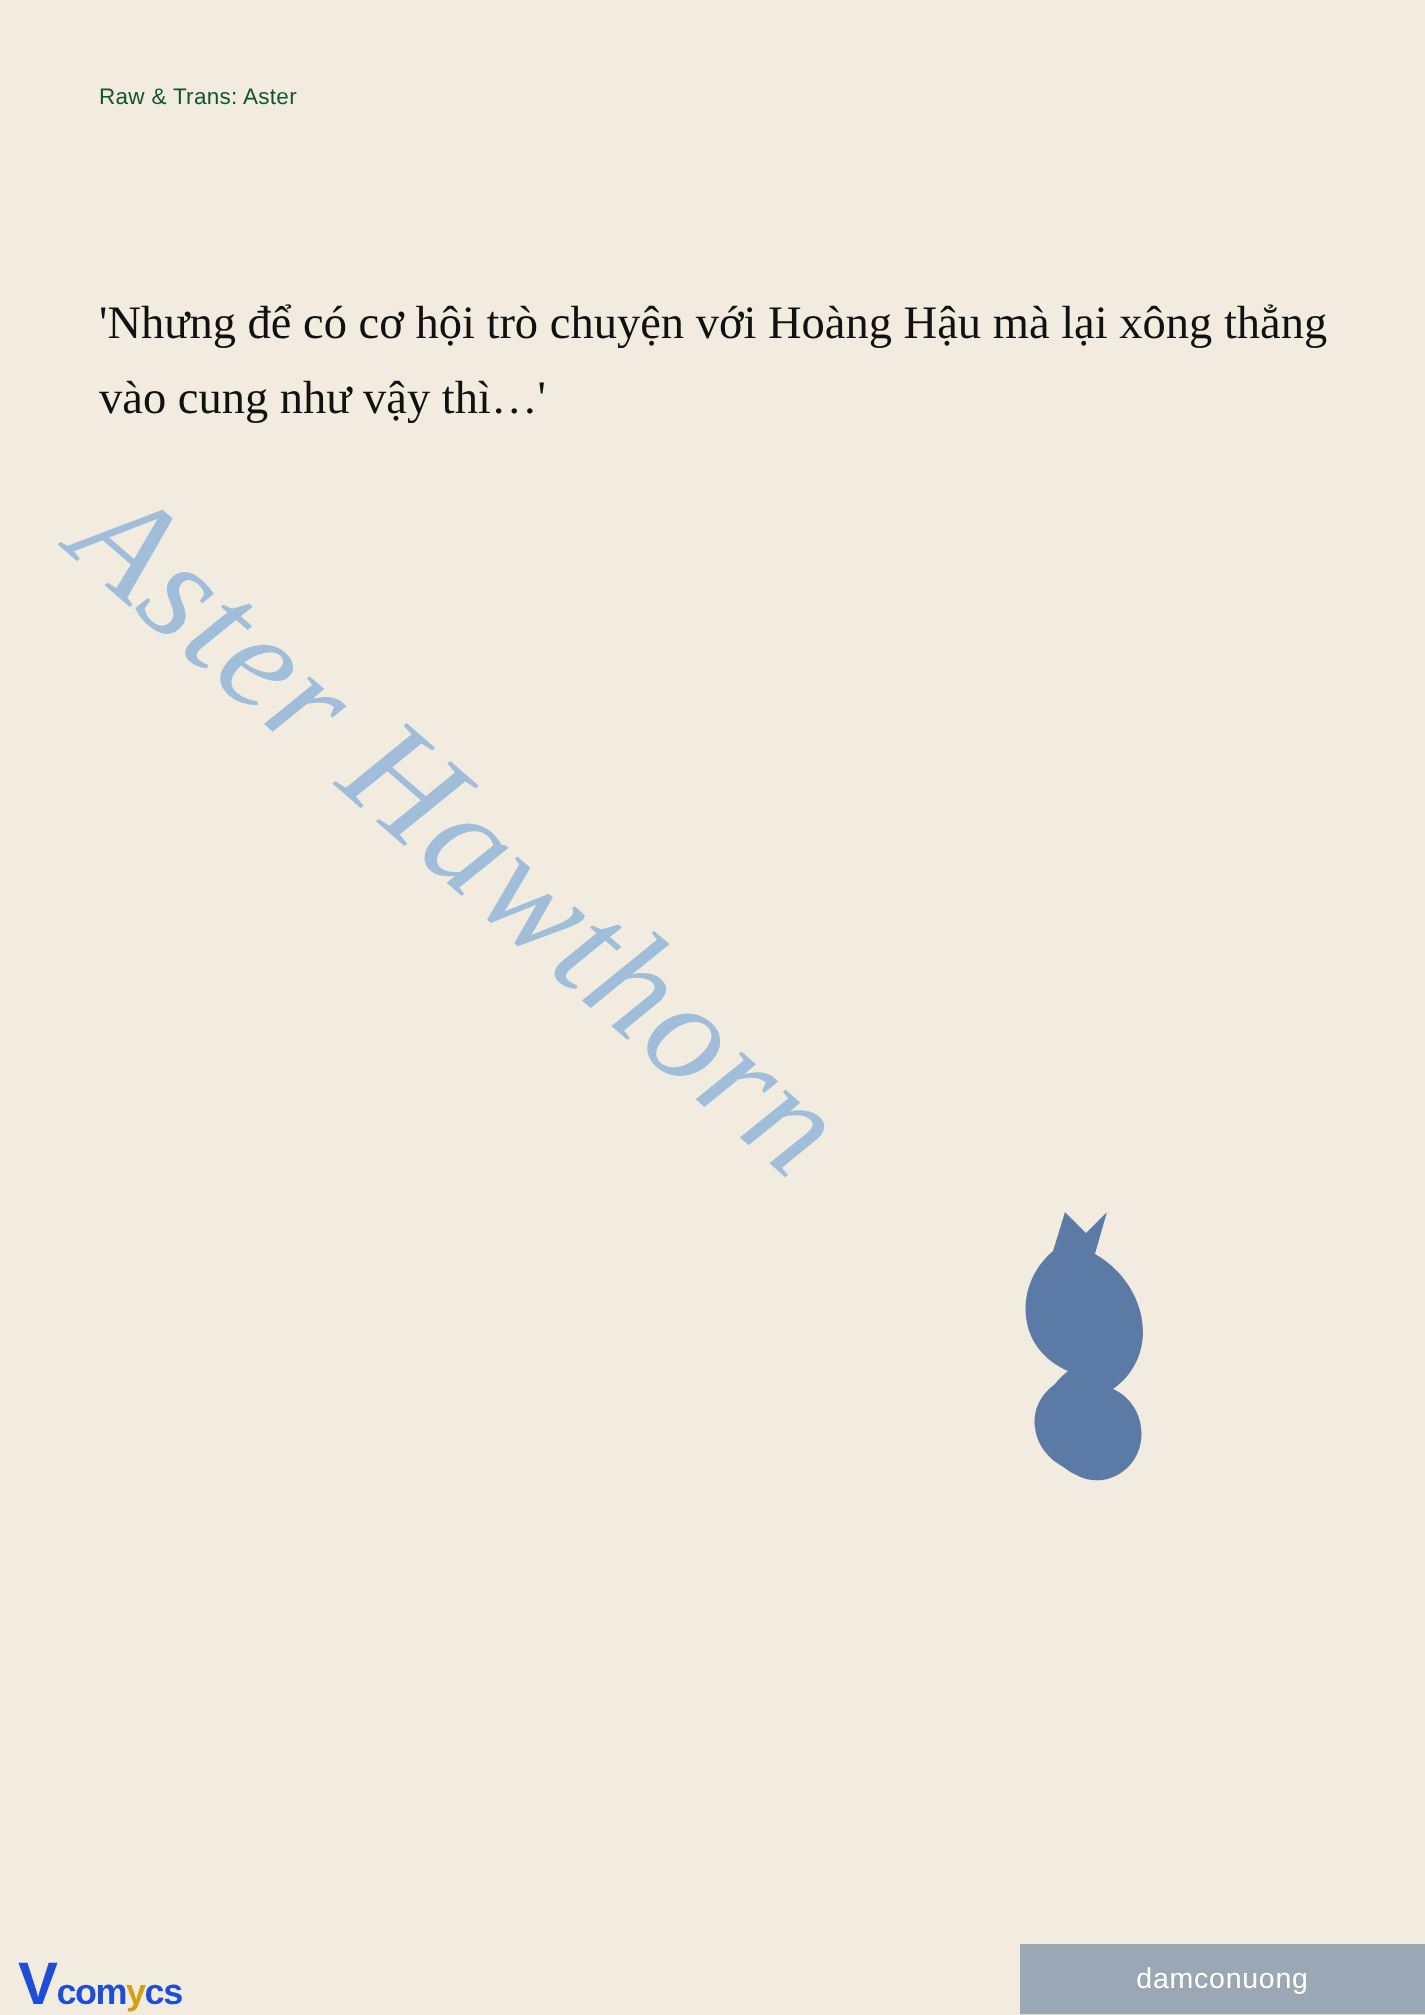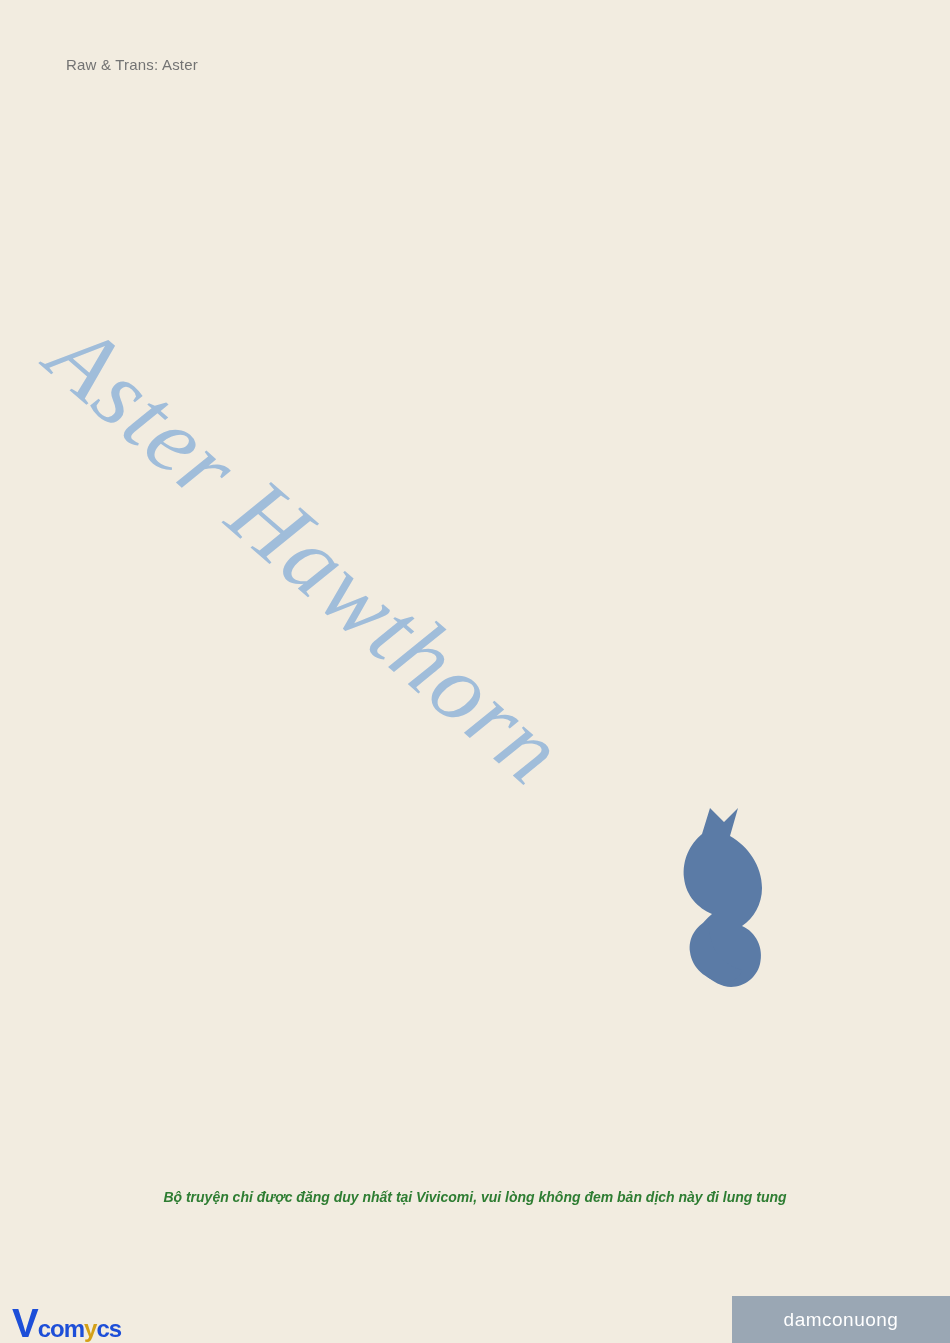--- a/index.html
+++ b/index.html
@@ -18,21 +18,21 @@
     position: absolute;
     inset: 0;
     background: #f2ece0;
   }
   .credit-header {
     position: absolute;
     top: 56px;
     left: 66px;
     font-family: "Liberation Sans", sans-serif;
     font-size: 15px;
-    color: #737373;
+    color: #14532d;
     letter-spacing: 0.2px;
   }
   .content {
     position: absolute;
     top: 190px;
     left: 66px;
     width: 830px;
     font-family: "Liberation Serif", serif;
     font-size: 31px;
     line-height: 1.62;
@@ -119,58 +119,58 @@
     font-size: 24px;
     line-height: 0.95;
   }
   .brand-y {
     color: #d4a017;
   }
   .brand-right {
     position: absolute;
     right: 0;
     bottom: 0;
-    width: 218px;
+    width: 270px;
     height: 47px;
     background: #9aa7b4;
     color: #ffffff;
     display: flex;
     align-items: center;
     justify-content: center;
     font-family: "Liberation Sans", sans-serif;
     font-size: 19px;
     letter-spacing: 0.5px;
   }
 </style>
 </head>
 <body>
 
 <div class="page">
 
   <div class="credit-header">Raw &amp; Trans: Aster</div>
 
   <div class="content">
+    <p class="para">'Nhưng để có cơ hội trò chuyện với Hoàng Hậu mà lại xông thẳng vào cung như vậy thì…'</p>
   </div>
 
   <div class="watermark">Aster Hawthorn</div>
 
   <div class="cat-mark">
     <svg viewBox="0 0 105 190" width="105" height="190" aria-hidden="true">
       <path d="M42 8 L34 34 C22 44 14 60 16 78 C18 96 30 108 44 114
                C34 122 26 134 26 148 C26 166 38 180 56 186
                C72 190 88 180 92 164 C96 148 88 132 74 126
                C86 118 94 104 94 88 C94 66 80 46 62 36 L70 8
                L56 22 Z" fill="#5b7ba6"></path>
       <path d="M40 120 C28 126 20 138 22 152 C24 168 38 180 54 182
                C64 183 72 178 74 170 C64 168 52 160 46 148 C42 138 40 128 40 120 Z" fill="#5b7ba6"></path>
     </svg>
   </div>
 
   <div class="footer-notes">
-    <div>Bộ truyện chỉ được đăng duy nhất tại Vivicomi, vui lòng không đem bản dịch này đi lung tung</div>
   </div>
 
   <div class="bottom-bar">
     <div class="brand-left">
       <span class="brand-v">V</span>
         <span class="brand-rest">com</span>
         <span class="brand-rest brand-y">y</span>
         <span class="brand-rest">cs</span>
     </div>
     <div class="brand-right">damconuong</div>

